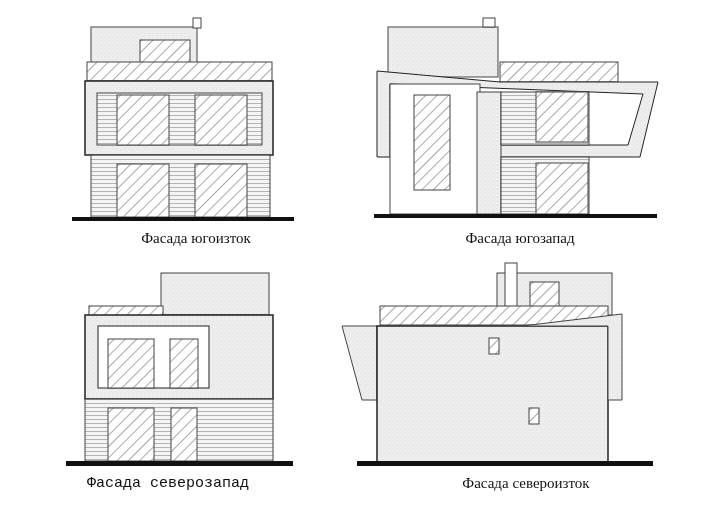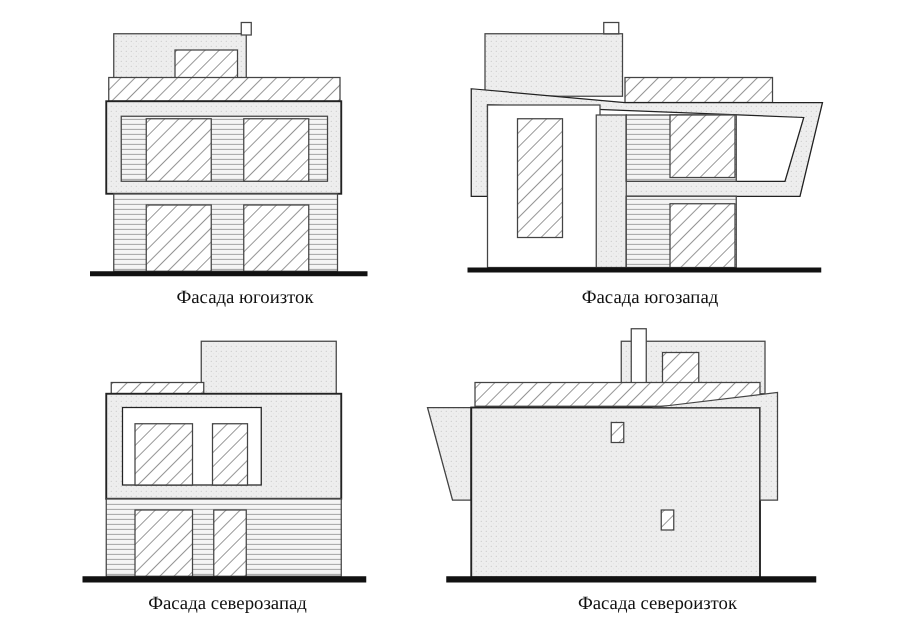--- a/index.html
+++ b/index.html
@@ -79,14 +79,14 @@
     <rect x="377" y="326" width="231" height="136" fill="url(#stucco)" stroke="#222" stroke-width="1.5"></rect>
     <polygon points="522,326 622,314 622,400 608,400 608,326" fill="url(#stucco)" stroke="#444"></polygon>
     <rect x="489" y="338" width="10" height="16" fill="url(#hatch)" stroke="#444"></rect>
     <rect x="529" y="408" width="10" height="16" fill="url(#hatch)" stroke="#444"></rect>
     <rect x="357" y="461" width="296" height="5" fill="#111"></rect>
   </g>
 </svg>
 
 <div class="caption" style="left:106px;top:230px;width:180px;">Фасада югоизток</div>
 <div class="caption" style="left:430px;top:230px;width:180px;">Фасада югозапад</div>
-<div class="caption" style="left:92px;top:475px;width:180px;">Фасада северозапад</div>
+<div class="caption" style="left:78px;top:475px;width:180px;font-family:Liberation Mono, monospace;">Фасада северозапад</div>
 <div class="caption" style="left:436px;top:475px;width:180px;">Фасада североизток</div>
 
 </body></html>

